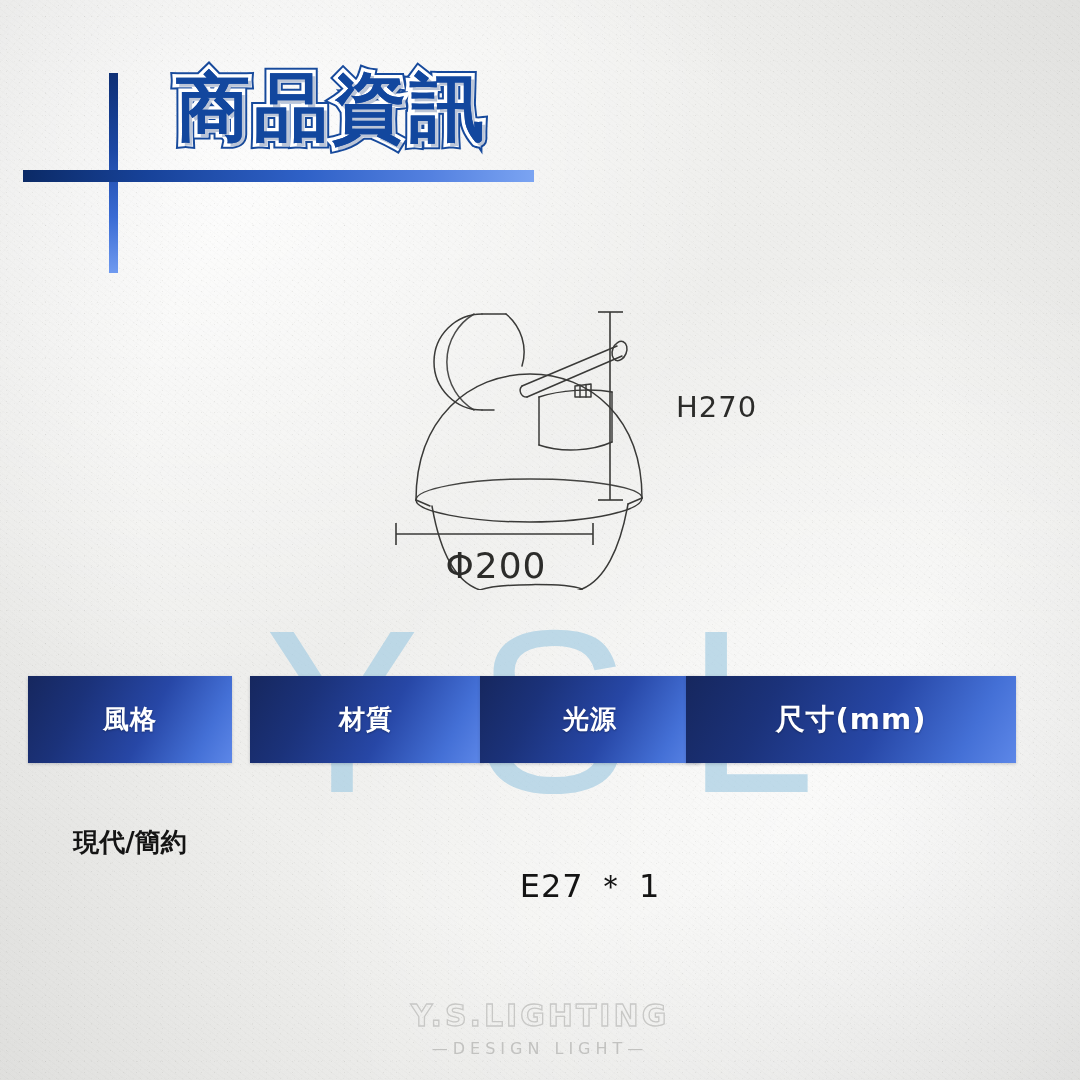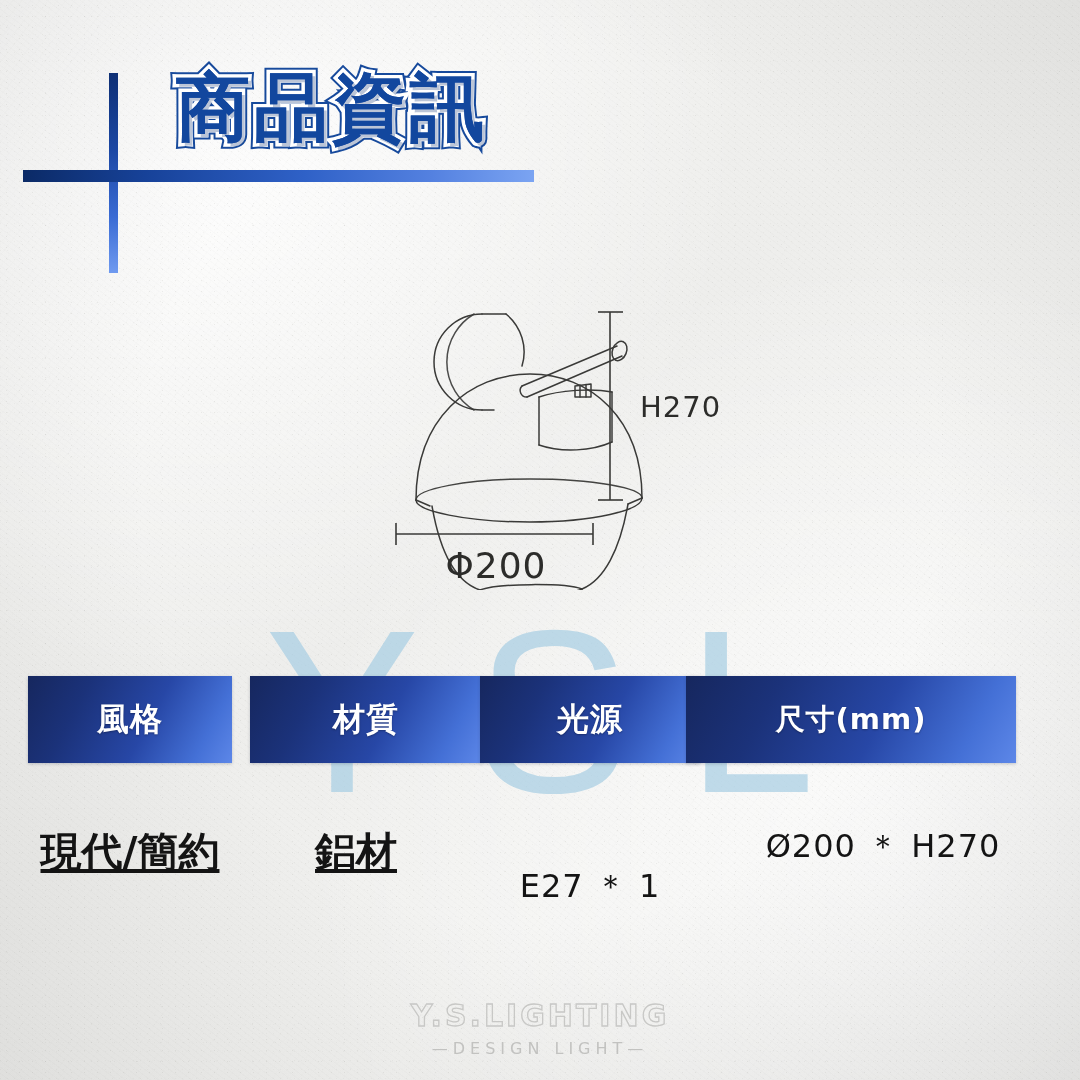--- a/index.html
+++ b/index.html
@@ -150,43 +150,42 @@
     height: 87px;
     background: linear-gradient(118deg, #16275e 0%, #1b327a 26%, #2747a6 58%, #4470d6 84%, #5d87e8 100%);
     box-shadow: 0 1px 3px rgba(30,40,70,0.22);
     display: flex;
     align-items: center;
     justify-content: center;
   }
   .badge-label {
     color: #ffffff;
     font-family: "DejaVu Sans", sans-serif;
-    font-size: 32px;
+    font-size: 26px;
     font-weight: bold;
     letter-spacing: 1px;
     text-shadow: 0 1px 2px rgba(0,0,0,0.30);
     white-space: nowrap;
   }
   .badge-label.latin-mix {
     font-size: 29px;
   }
 
   .value {
     position: absolute;
     top: 825px;
     text-align: center;
     color: #141414;
     white-space: nowrap;
   }
   .value.cjk {
     font-family: "DejaVu Sans", sans-serif;
-    font-size: 41px;
+    font-size: 26px;
     font-weight: bold;
     letter-spacing: 0px;
-    text-decoration: underline;
   }
   .value.latin {
     font-family: "DejaVu Sans", sans-serif;
     font-size: 32px;
     font-weight: 400;
     letter-spacing: 1px;
   }
 
   
   .footer-brand {
@@ -275,21 +274,21 @@
     </svg>
   </div>
 
   <svg style="position:absolute; left:596px; top:300px;" width="120" height="230">
     <g stroke="#3a3a38" stroke-width="1.6" stroke-linecap="butt">
       <line x1="14" y1="12" x2="14" y2="200"></line>
       <line x1="2" y1="12" x2="27" y2="12"></line>
       <line x1="2" y1="200" x2="27" y2="200"></line>
     </g>
   </svg>
-  <div style="position:absolute; left:640px; top:390px; font-family:'DejaVu Sans', sans-serif; font-size:29px; color:#2c2c2a; letter-spacing:1px;">H270</div>
+  <div style="position:absolute; left:676px; top:390px; font-family:'DejaVu Sans', sans-serif; font-size:29px; color:#2c2c2a; letter-spacing:1px;">H270</div>
 
   <svg style="position:absolute; left:385px; top:518px;" width="225" height="34">
     <g stroke="#3a3a38" stroke-width="1.6" stroke-linecap="butt">
       <line x1="11" y1="16" x2="208" y2="16"></line>
       <line x1="11" y1="5" x2="11" y2="27"></line>
       <line x1="208" y1="5" x2="208" y2="27"></line>
     </g>
   </svg>
   <div style="position:absolute; left:396px; top:545px; width:200px; text-align:center; font-family:'DejaVu Sans', sans-serif; font-size:36px; color:#2c2c2a; letter-spacing:1px;">Φ200</div>
 
@@ -300,20 +299,18 @@
     <span class="badge-label">材質</span>
   </div>
   <div class="badge" style="left:480px; width:220px;text-align:right;">
     <span class="badge-label">光源</span>
   </div>
   <div class="badge" style="left:686px; width:330px;">
     <span class="badge-label latin-mix">尺寸(mm)</span>
   </div>
 
   <div class="value cjk" style="left:28px;  width:204px;">現代/簡約</div>
-  <div class="value cjk" style="left:250px; width:212px;">鋁材</div>
   <div class="value latin" style="left:480px; width:220px;margin-top:40px;">E27 ＊ 1</div>
-  <div class="value latin" style="left:718px; width:330px;">Ø200 ＊ H270</div>
 
   <div class="footer-brand">Y.S.LIGHTING</div>
   <div class="footer-sub">—DESIGN LIGHT—</div>
 
 </div>
 
 </body></html>

